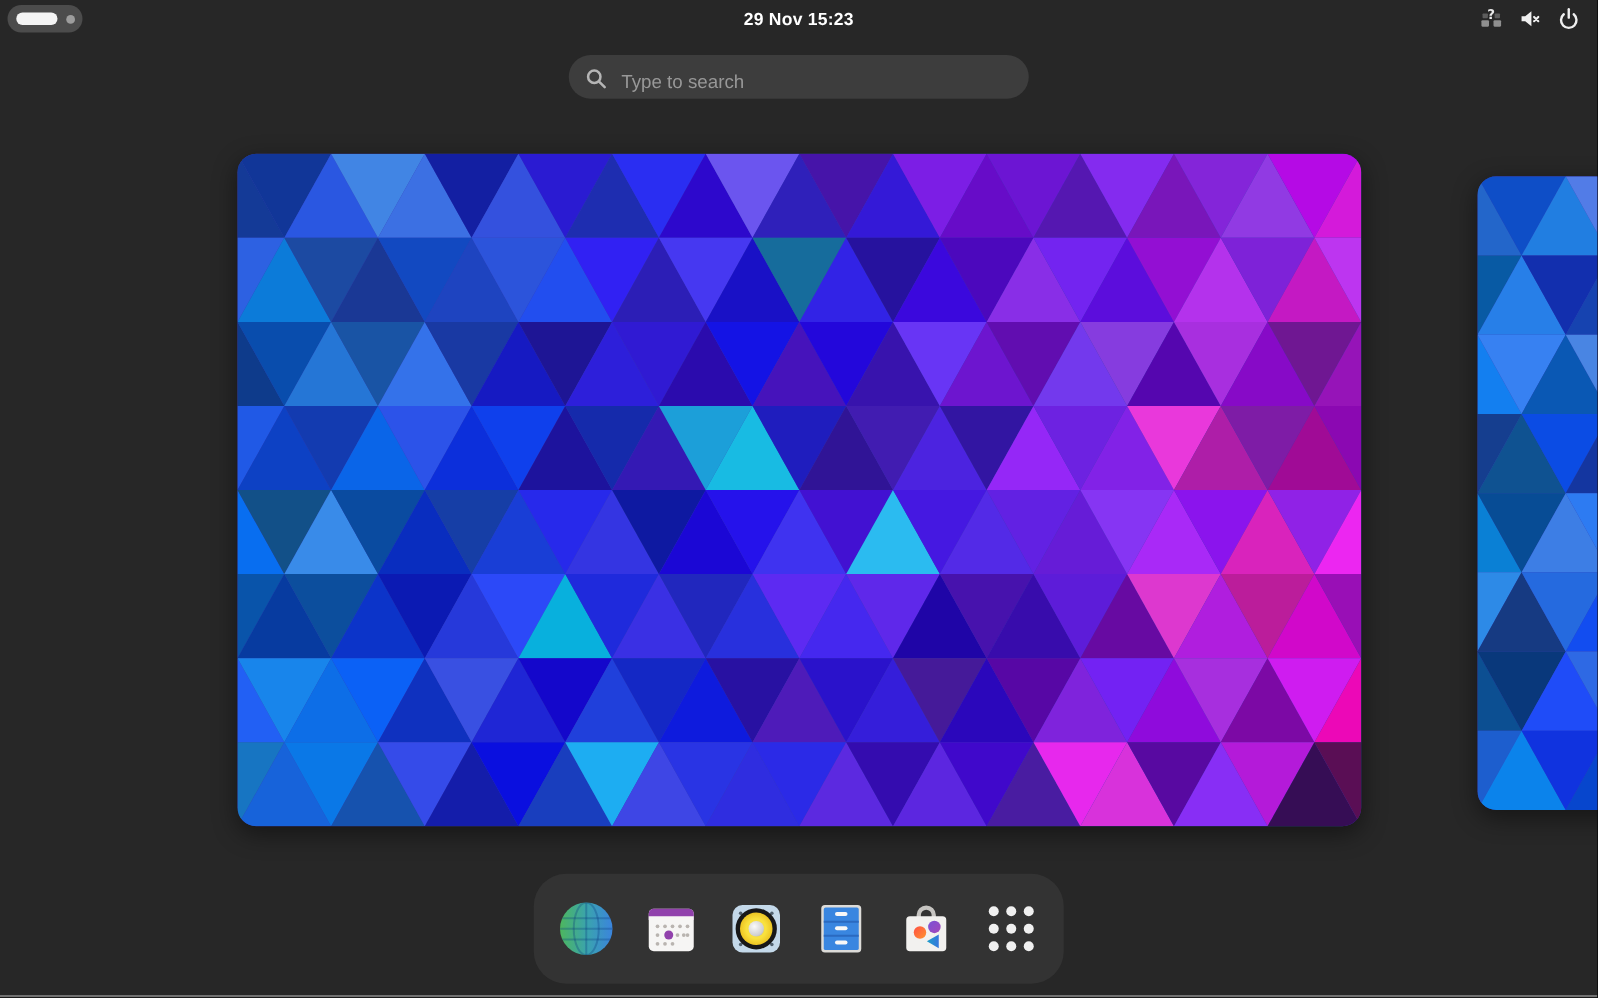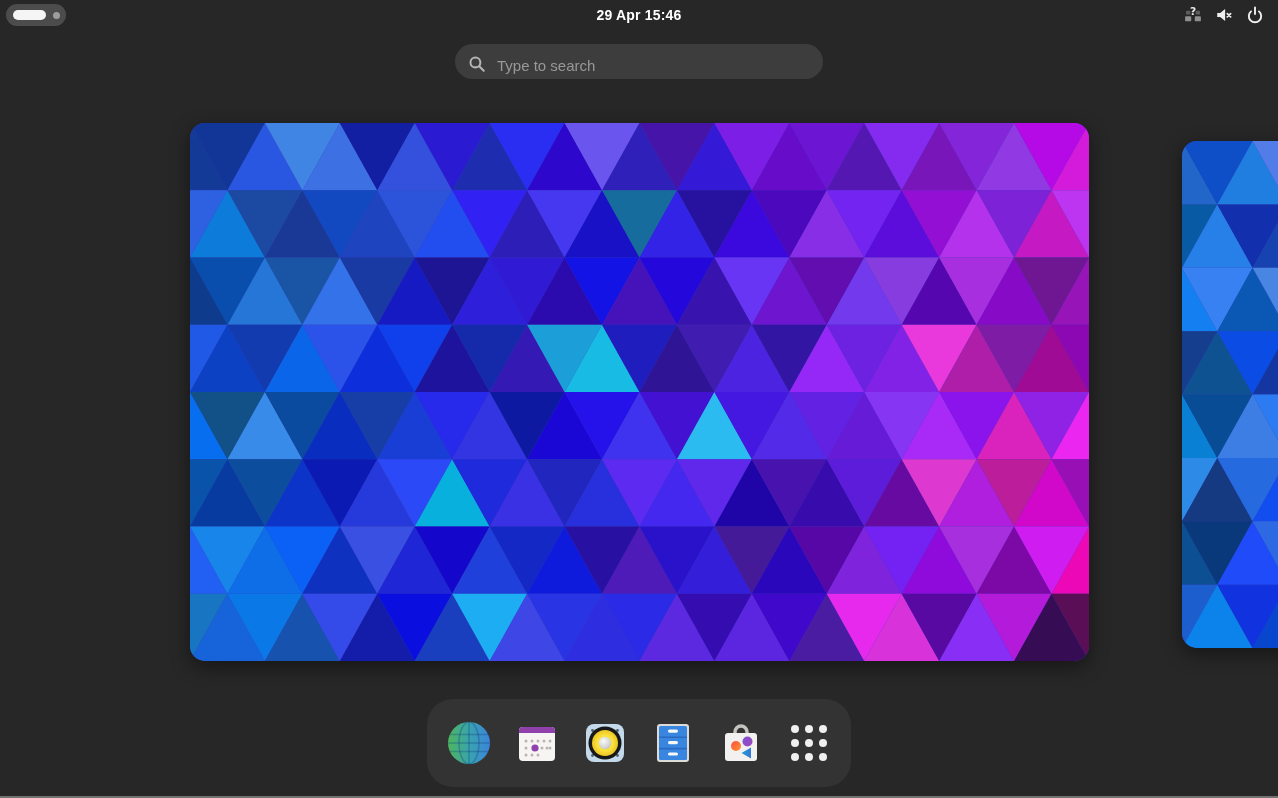--- a/index.html
+++ b/index.html
@@ -46,21 +46,21 @@
 </head>
 <body>
 
 <div class="screen">
 
   <header class="topbar">
     <div class="ws-pill">
       <span class="active"></span>
       <span class="dot"></span>
     </div>
-    <div class="clock">29 Apr 15:46</div>
+    <div class="clock">29 Nov 15:23</div>
     <div class="status">
       <span>
         <svg width="18" height="18" viewBox="0 0 16 16">
           <rect x="1" y="9" width="5.4" height="4.6" rx="0.8" fill="#8f8f8f"></rect>
           <rect x="9.6" y="9" width="5.4" height="4.6" rx="0.8" fill="#8f8f8f"></rect>
           <rect x="1.8" y="4.2" width="3.8" height="3.4" rx="0.6" fill="#5d5d5d"></rect>
           <rect x="10.4" y="4.2" width="3.8" height="3.4" rx="0.6" fill="#5d5d5d"></rect>
           <text x="8" y="8.4" font-size="9.5" font-weight="bold" fill="#e8e8e8" text-anchor="middle" font-family="DejaVu Sans, sans-serif">?</text>
         </svg>
       </span>

